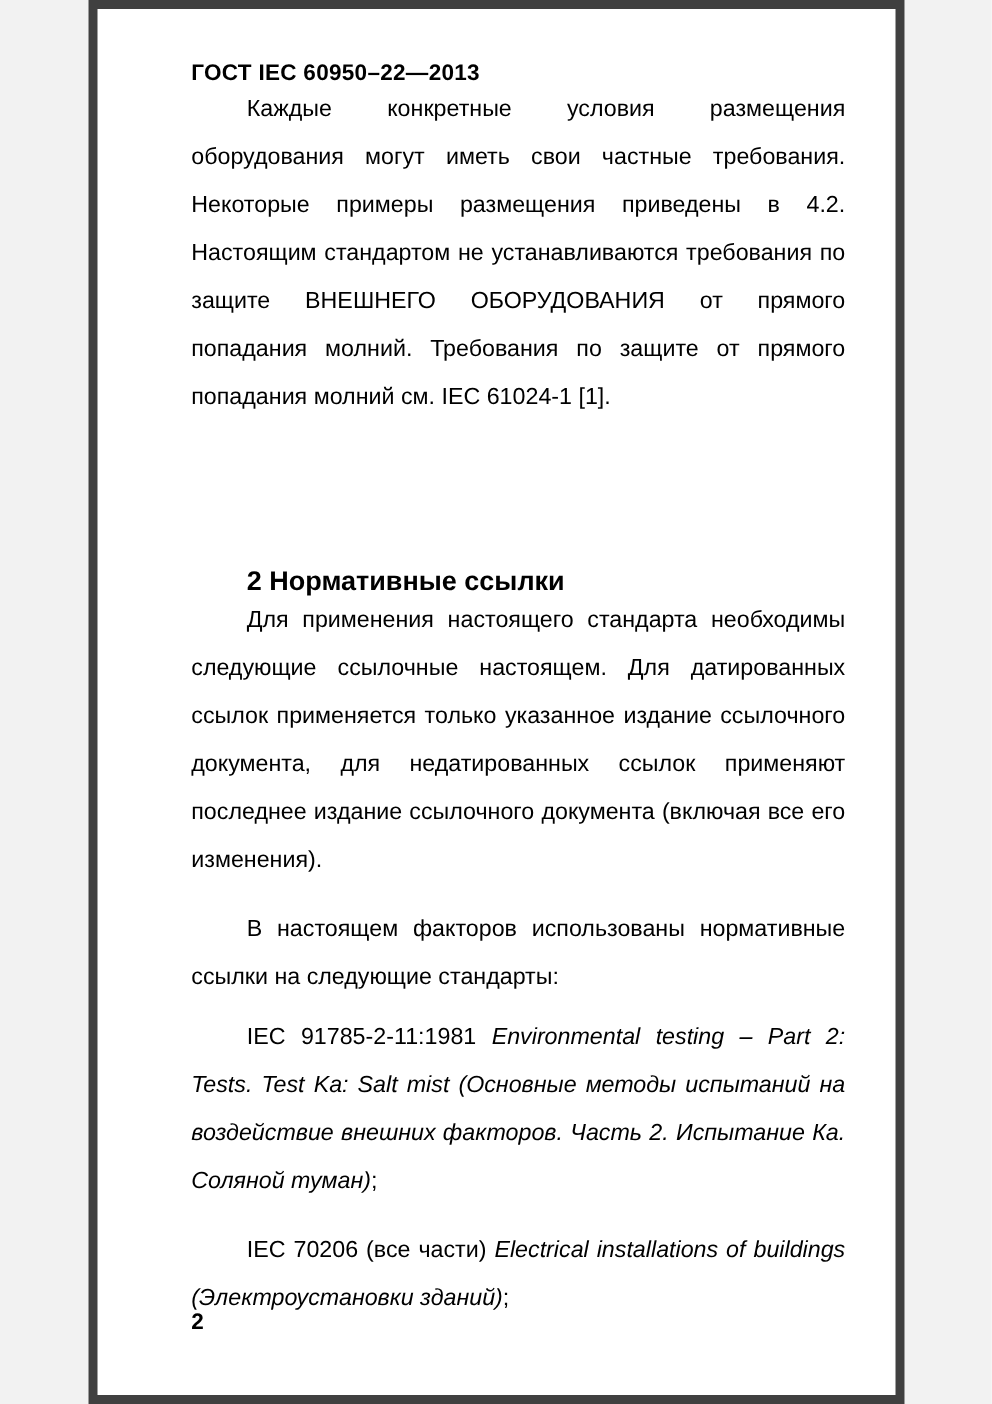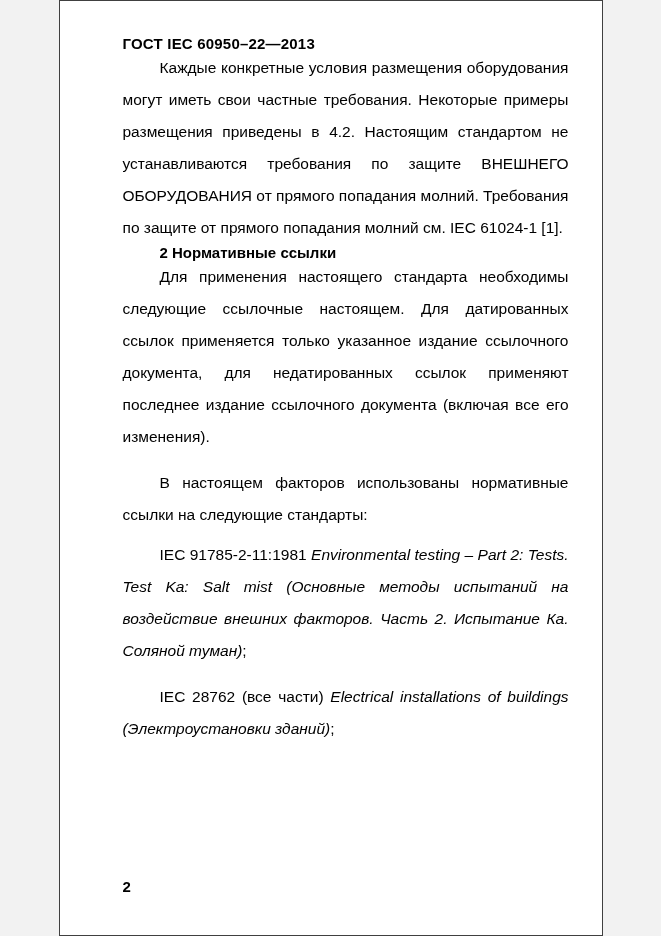--- a/index.html
+++ b/index.html
@@ -3,21 +3,21 @@
 <meta charset="utf-8">
 <style>
   * { margin: 0; padding: 0; box-sizing: border-box; }
   html, body { background: #f2f2f2; }
   .page {
     width: 544px;
     height: 936px;
     margin: 0 auto;
     position: relative;
     background: #ffffff;
-    border: 1px solid #404040;
+    border: 6px solid #404040;
     font-family: "Liberation Sans", sans-serif;
     color: #000000;
     overflow: hidden;
   }
   .content {
     padding: 34px 33px 0 63px;
   }
   .doc-header {
     font-size: 15px;
     font-weight: bold;
@@ -30,22 +30,23 @@
     padding-left: 37px;
   }
   p.body {
     font-size: 15.5px;
     line-height: 32px;
     text-align: justify;
     text-indent: 37px;
     margin-top: 8px;
   }
   .h-main {
-    font-size: 15px;
+    font-size: 18px;
     font-weight: bold;
+    margin-top: 96px;
     padding-left: 37px;
   }
   p.body.after-heading { margin-top: 0; }
   p.body.spaced { margin-top: 14px; }
   p.ref .it { font-style: italic; }
   .page-num {
     position: absolute;
     left: 63px;
     bottom: 40px;
     font-size: 15px;
@@ -64,18 +65,18 @@
     <p class="body after-heading">Каждые конкретные условия размещения оборудования могут иметь свои частные требования. Некоторые примеры размещения приведены в 4.2. Настоящим стандартом не устанавливаются требования по защите ВНЕШНЕГО ОБОРУДОВАНИЯ от прямого попадания молний. Требования по защите от прямого попадания молний см. IEC 61024-1 [1].</p>
 
     <div class="h-main">2 Нормативные ссылки</div>
 
     <p class="body after-heading">Для применения настоящего стандарта необходимы следующие ссылочные настоящем. Для датированных ссылок применяется только указанное издание ссылочного документа, для недатированных ссылок применяют последнее издание ссылочного документа (включая все его изменения).</p>
 
     <p class="body spaced">В настоящем факторов использованы нормативные ссылки на следующие стандарты:</p>
 
     <p class="body ref"><span>IEC 91785-2-11:1981 </span><span class="it">Environmental testing – Part 2: Tests. Test Ka: Salt mist (Основные методы испытаний на воздействие внешних факторов. Часть 2. Испытание Ка. Соляной туман)</span><span>;</span></p>
 
-    <p class="body ref spaced"><span>IEC 28762 (все части) </span><span class="it">Electrical installations of buildings (Электроустановки зданий)</span><span>;</span></p>
+    <p class="body ref spaced"><span>IEC 70206 (все части) </span><span class="it">Electrical installations of buildings (Электроустановки зданий)</span><span>;</span></p>
 
   </div>
 
   <div class="page-num">2</div>
 </div>
 
 </body></html>

